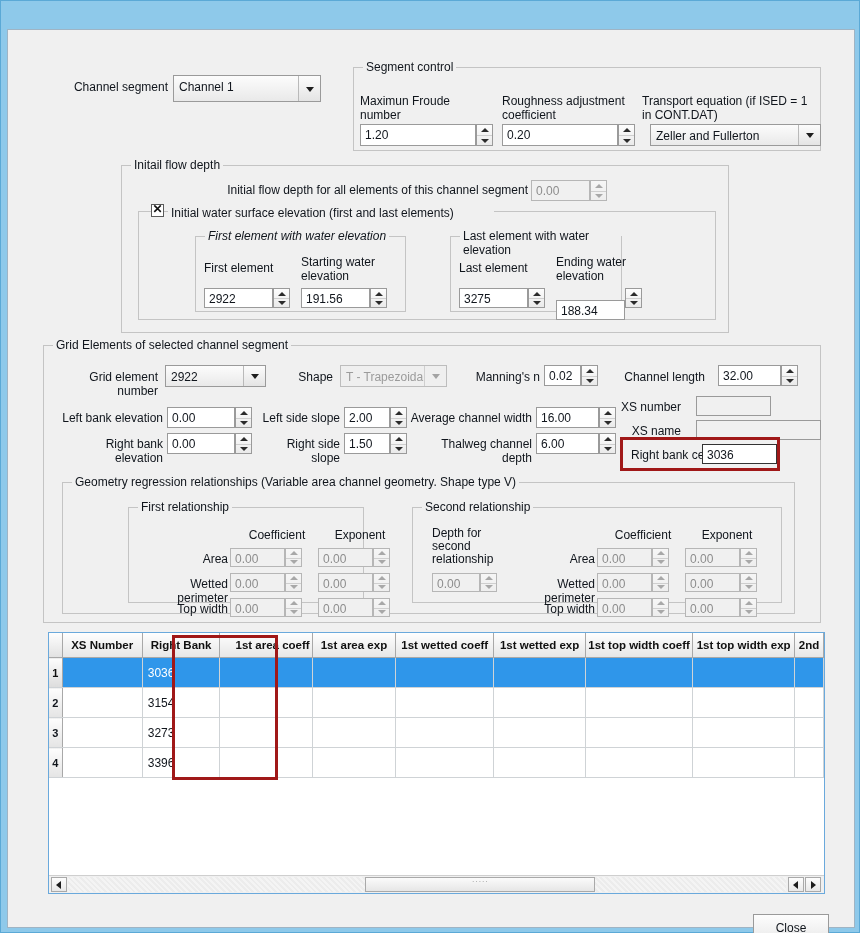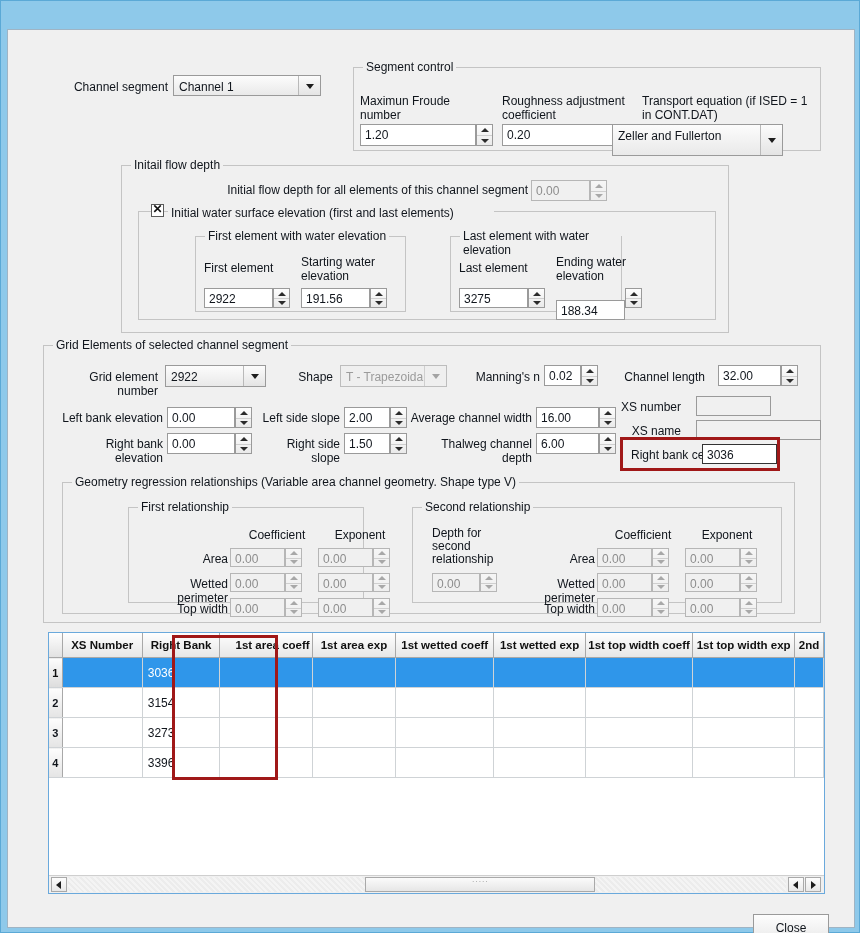--- a/index.html
+++ b/index.html
@@ -110,21 +110,21 @@
 </style>
 </head>
 <body>
 
 <div class="window">
 
 
   <div class="client">
 
     <div class="lbl r" style="left:35px;top:50px;width:125px;">Channel segment</div>
-    <div class="combo" style="left:165px;top:45px;width:148px;height:21px;">
+    <div class="combo" style="left:165px;top:45px;width:148px;height:27px;">
       <span>Channel 1</span>
       <span class="arrowbox">
           <i></i>
         </span>
     </div>
 
     <div class="group" style="left:345px;top:37px;width:468px;height:84px;">
       <span class="gtitle">Segment control</span>
     </div>
     <div class="lbl" style="left:352px;top:64px;width:130px;">Maximun Froude number</div>
@@ -143,21 +143,21 @@
     <div class="spin" style="left:610px;top:94px;height:22px;">
       <div class="up">
           <i></i>
         </div>
       <div class="dn">
           <i></i>
         </div>
     </div>
 
     <div class="lbl" style="left:634px;top:64px;width:170px;">Transport equation (if ISED = 1 in CONT.DAT)</div>
-    <div class="combo" style="left:604px;top:94px;width:171px;height:32px;">
+    <div class="combo" style="left:642px;top:94px;width:171px;height:22px;">
       <span>Zeller and Fullerton</span>
       <span class="arrowbox">
           <i></i>
         </span>
     </div>
 
     <div class="group" style="left:113px;top:135px;width:608px;height:168px;">
       <span class="gtitle">Initail flow depth</span>
     </div>
     <div class="lbl r" style="left:200px;top:153px;width:320px;">Initial flow depth for all elements of this channel segment</div>
@@ -170,21 +170,21 @@
           <i></i>
         </div>
     </div>
 
     <div class="group" style="left:130px;top:181px;width:578px;height:109px;"></div>
     <div class="chk" style="left:143px;top:174px;">
         <span>✕</span>
       </div>
     <div class="lbl" style="left:160px;top:176px;width:320px;background:#f0f0f0;padding:0 3px;">Initial water surface elevation (first and last elements)</div>
 
-    <div class="group" style="left:187px;top:206px;width:211px;height:76px;">
+    <div class="group" style="left:187px;top:206px;width:211px;height:76px;font-style:italic;">
       <span class="gtitle">First element with water elevation</span>
     </div>
     <div class="lbl" style="left:196px;top:231px;width:85px;">First element</div>
     <div class="fld" style="left:196px;top:258px;width:69px;height:20px;">2922</div>
     <div class="spin" style="left:265px;top:258px;height:20px;">
       <div class="up">
           <i></i>
         </div>
       <div class="dn">
           <i></i>

